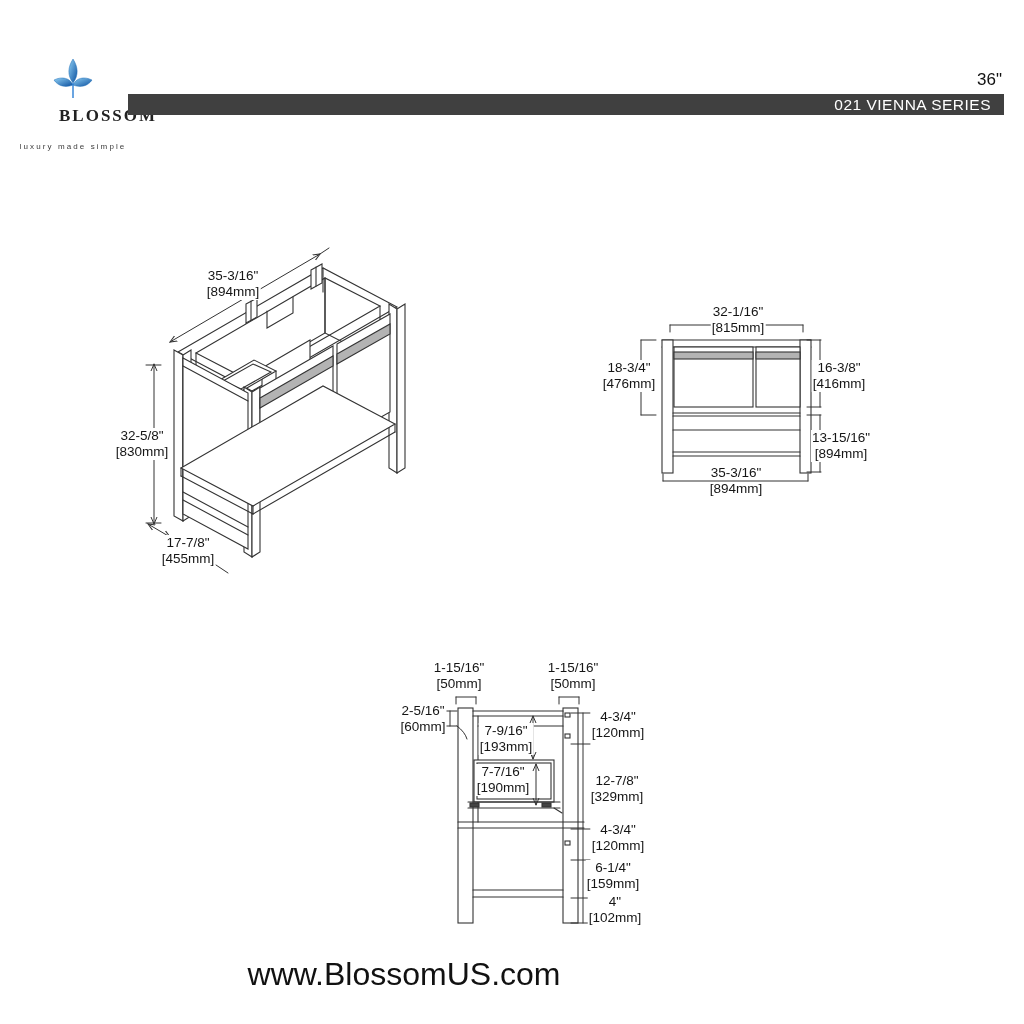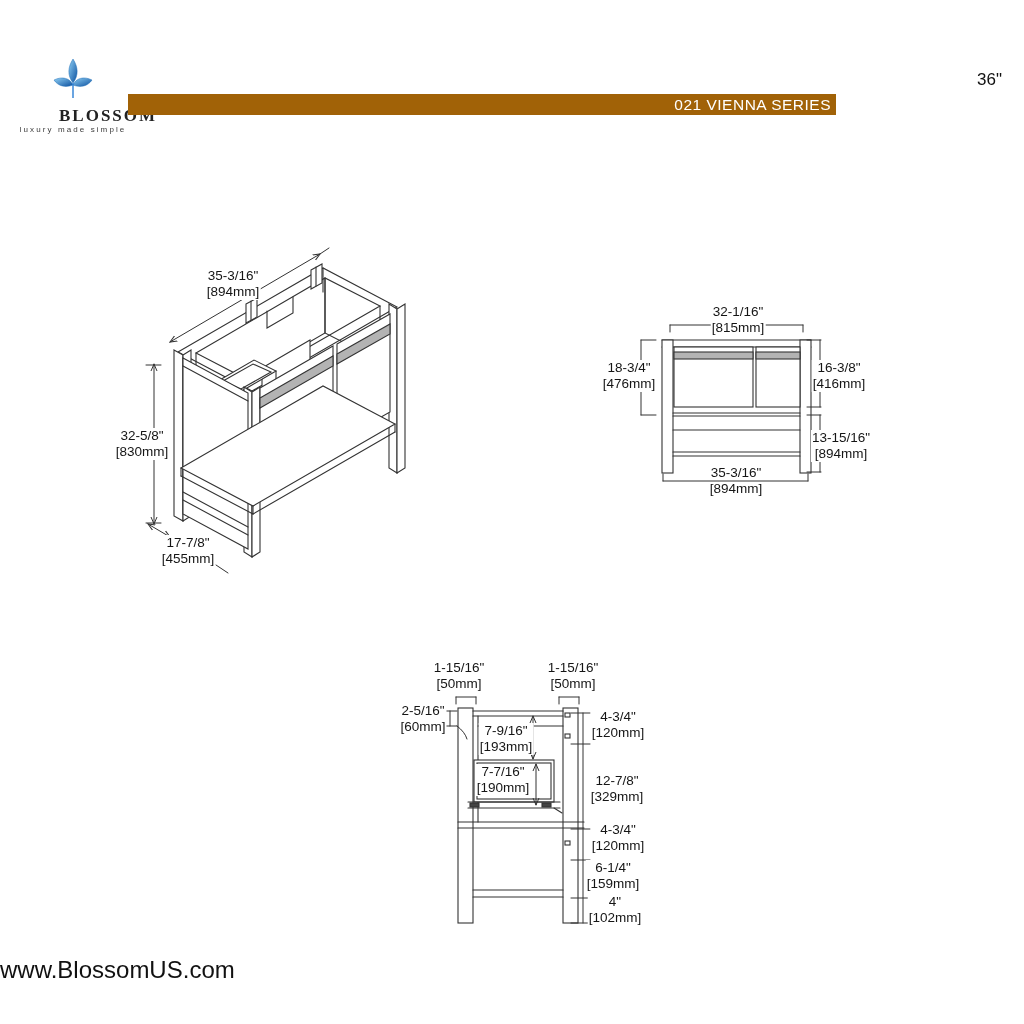--- a/index.html
+++ b/index.html
@@ -3,28 +3,28 @@
 <meta charset="utf-8">
 <style>
   html,body{margin:0;padding:0;background:#fff;}
   #page{position:relative;width:1024px;height:1024px;background:#ffffff;overflow:hidden;
         font-family:"Liberation Sans",sans-serif;color:#1a1a1a;}
   
   #logo{position:absolute;left:18px;top:58px;width:110px;height:78px;text-align:center;}
   #brand{font-family:"Liberation Serif",serif;font-weight:bold;font-size:17px;letter-spacing:2px;
          color:#222;line-height:17px;white-space:nowrap;margin-left:41px;}
   #brand sup{font-size:7px;letter-spacing:0;}
-  #tagline{font-size:8px;letter-spacing:2.1px;color:#3c3c3c;margin-top:1px;white-space:nowrap;}
-  #series-bar{position:absolute;left:128px;top:94px;width:708px;height:21px;background:#a16207;
-              color:#fff;font-size:15.5px;line-height:21px;text-align:right;padding-right:5px;
+  #tagline{font-size:8px;letter-spacing:2.1px;color:#3c3c3c;margin-top:18px;white-space:nowrap;}
+  #series-bar{position:absolute;left:128px;top:94px;width:876px;height:21px;background:#404040;
+              color:#fff;font-size:15.5px;line-height:21px;text-align:right;padding-right:13px;
               box-sizing:border-box;letter-spacing:.5px;}
   #size-label{position:absolute;right:22px;top:70px;font-size:17px;color:#111;}
   
-  #footer-url{position:absolute;left:0;top:956px;width:808px;
-              font-size:24px;color:#111;}
+  #footer-url{position:absolute;left:0;top:956px;width:808px;text-align:center;
+              font-size:32px;color:#111;}
   
   #draw{position:absolute;left:0;top:0;}
   
   .dim{position:absolute;transform:translate(-50%,-50%);text-align:center;
        font-size:13.5px;line-height:16px;color:#151515;background:#fff;padding:0 1px;white-space:nowrap;}
   .dim span{display:block;}
   .dim.nobg{background:transparent;}
 </style>
 </head>
 <body>

